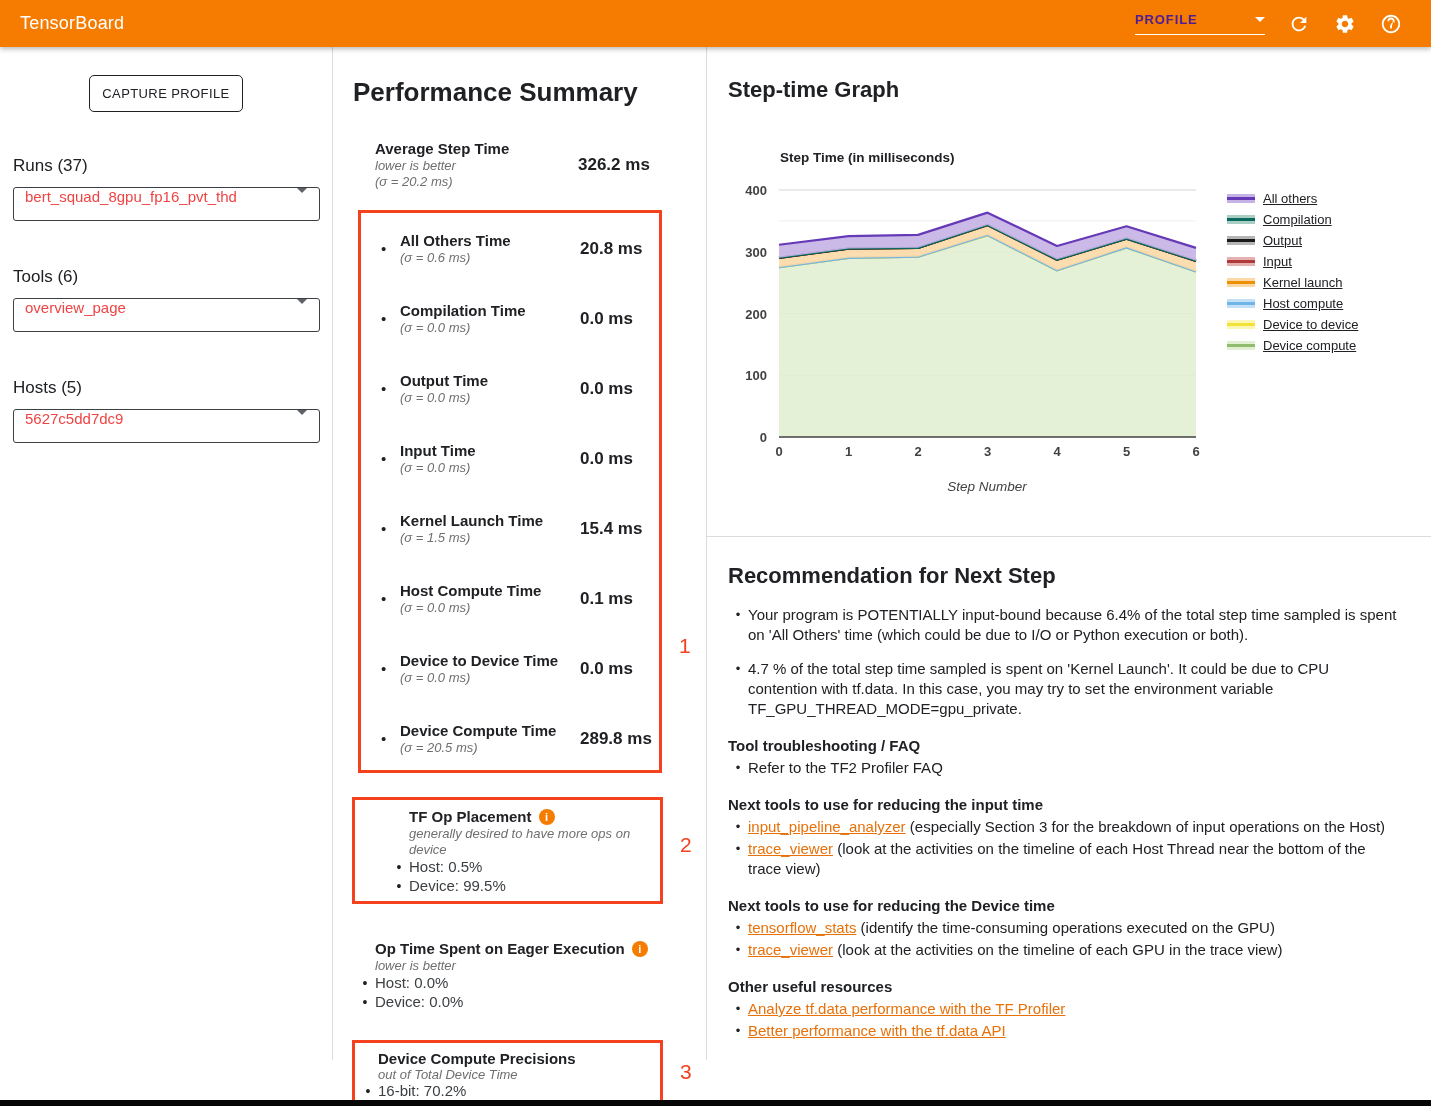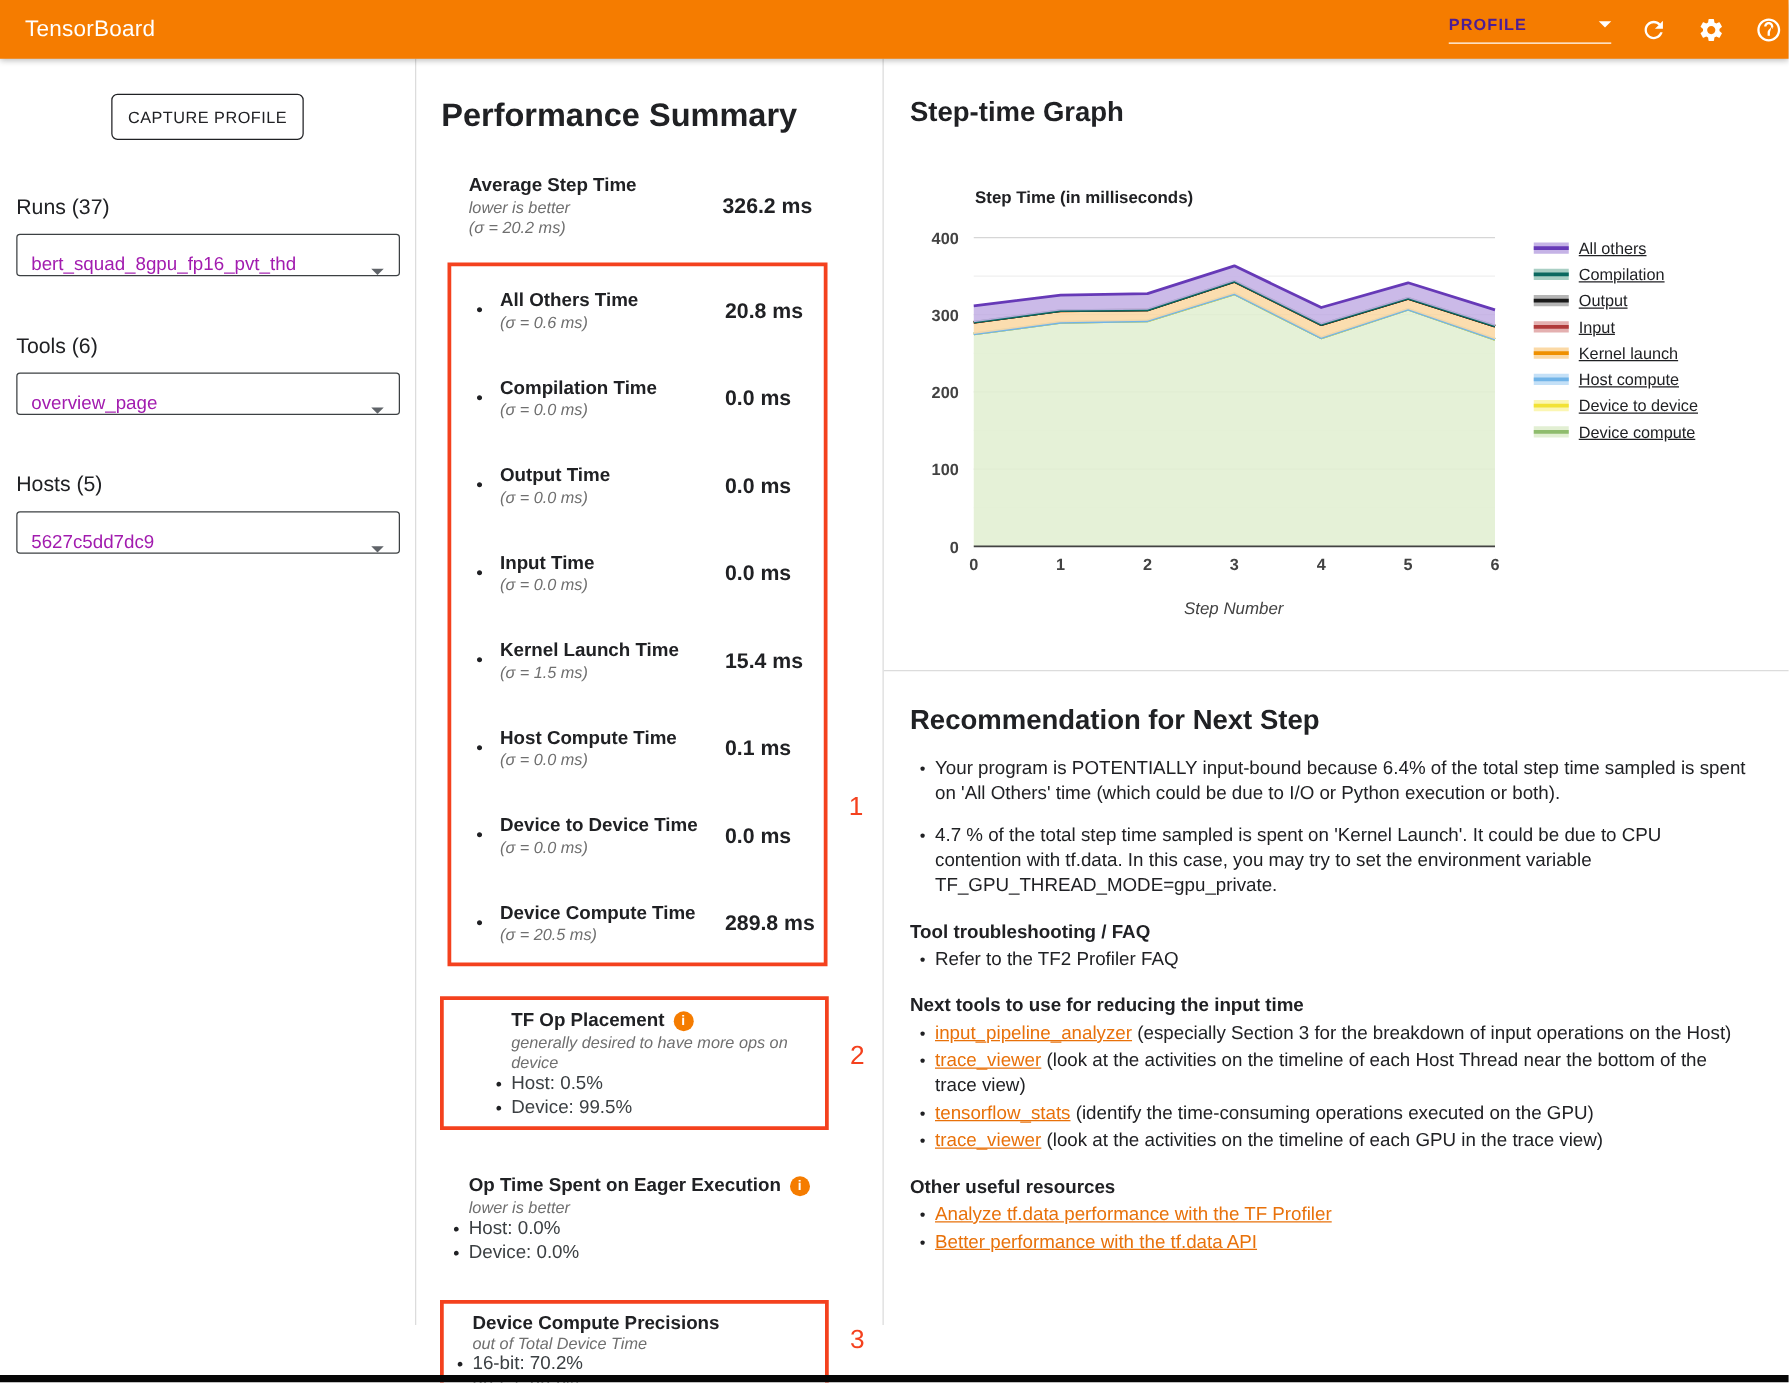--- a/index.html
+++ b/index.html
@@ -1,40 +1,40 @@
 <!DOCTYPE html>
 <html><head>
 <meta charset="utf-8">
 <style>
   * { margin:0; padding:0; box-sizing:border-box; }
   body { background:#fff; font-family:"Liberation Sans", sans-serif; }
   .app { position:relative; width:1431px; height:1106px; background:#fff; overflow:hidden; color:#202124; }
 
   
-  .toolbar { position:relative; z-index:6; height:47px; background:#f57c00; display:flex; align-items:center; justify-content:space-between; padding:0 4px 0 20px; box-shadow:0 2px 5px rgba(0,0,0,.28); }
+  .toolbar { position:relative; z-index:6; height:47px; background:#f57c00; display:flex; align-items:center; justify-content:space-between; padding:0 28px 0 20px; box-shadow:0 2px 5px rgba(0,0,0,.28); }
   .app-title { color:#fff; font-size:18px; font-weight:500; letter-spacing:.2px; }
   .toolbar-right { display:flex; align-items:center; gap:22px; }
   .profile-select { width:130px; display:flex; align-items:center; justify-content:space-between; border-bottom:1px solid #fff; padding-bottom:7px; cursor:pointer; }
   .profile-select .lbl { color:#4c1d95; font-size:13px; font-weight:700; letter-spacing:.9px; }
   .caret-w { width:0; height:0; border-left:5px solid transparent; border-right:5px solid transparent; border-top:5px solid #fff; }
   .icon-btn { width:24px; height:24px; display:flex; align-items:center; justify-content:center; cursor:pointer; background:none; border:none; }
   .icon-btn svg { width:22px; height:22px; fill:#fff; }
 
   
   .content { display:flex; height:1013px; }
   .sidebar { width:333px; border-right:1px solid #dcdcdc; }
   .summary-col { width:374px; border-right:1px solid #dcdcdc; position:relative; }
   .right-col { flex:1; display:flex; flex-direction:column; }
 
   
   .capture-btn { display:block; margin:28px auto 0; width:154px; height:37px; background:#fff; border:1.5px solid #202124; border-radius:5px; font-family:inherit; font-size:13px; font-weight:500; letter-spacing:.4px; color:#202124; cursor:pointer; }
   .side-groups { padding:0 12px 0 13px; }
   .group-label { margin-top:46px; font-size:17px; color:#202124; }
   .group-label:first-child { margin-top:44px; }
-  .side-select { margin-top:11px; height:34px; border:1.5px solid #3c4043; border-radius:3px; background:#fff; display:flex; align-items:flex-end; justify-content:space-between; padding:0 12px 0 11px; font-size:15px; color:#a21caf; cursor:pointer; }
+  .side-select { margin-top:11px; height:34px; border:1.5px solid #3c4043; border-radius:3px; background:#fff; display:flex; align-items:flex-start; justify-content:space-between; padding:0 12px 0 11px; font-size:15px; color:#ef4444; cursor:pointer; }
   .caret-g { width:0; height:0; border-left:5px solid transparent; border-right:5px solid transparent; border-top:5px solid #5f6368; }
 
   
   .summary-title { margin:30px 0 0 20px; font-size:26px; color:#202124; }
   .avg-row { margin:31px 0 0 42px; display:grid; grid-template-columns:203px auto; align-items:center; }
   .m-label { font-size:15px; font-weight:bold; color:#202124; line-height:19px; }
   .m-sub, .m-sigma { font-size:13px; font-style:italic; color:#6f6f6f; line-height:16px; }
   .m-value { font-size:17px; font-weight:bold; color:#202124; }
   .hl-box { border:3px solid #f4411e; margin-left:25px; width:304px; }
   .box-metrics { margin-top:20px; padding-top:18px; padding-bottom:0; }
@@ -397,20 +397,21 @@
               <div class="reco-item">
                 <span class="dot">•</span>
                 <div class="reco-text"><a href="#">input_pipeline_analyzer</a><span> (especially Section 3 for the breakdown of input operations on the Host)</span></div>
               </div>
               <div class="reco-item">
                 <span class="dot">•</span>
                 <div class="reco-text"><a href="#">trace_viewer</a><span> (look at the activities on the timeline of each Host Thread near the bottom of the trace view)</span></div>
               </div>
             </div>
             <div class="reco-section">
+              <div class="reco-heading">Next tools to use for reducing the Device time</div>
               <div class="reco-item">
                 <span class="dot">•</span>
                 <div class="reco-text"><a href="#">tensorflow_stats</a><span> (identify the time-consuming operations executed on the GPU)</span></div>
               </div>
               <div class="reco-item">
                 <span class="dot">•</span>
                 <div class="reco-text"><a href="#">trace_viewer</a><span> (look at the activities on the timeline of each GPU in the trace view)</span></div>
               </div>
             </div>
             <div class="reco-section">

